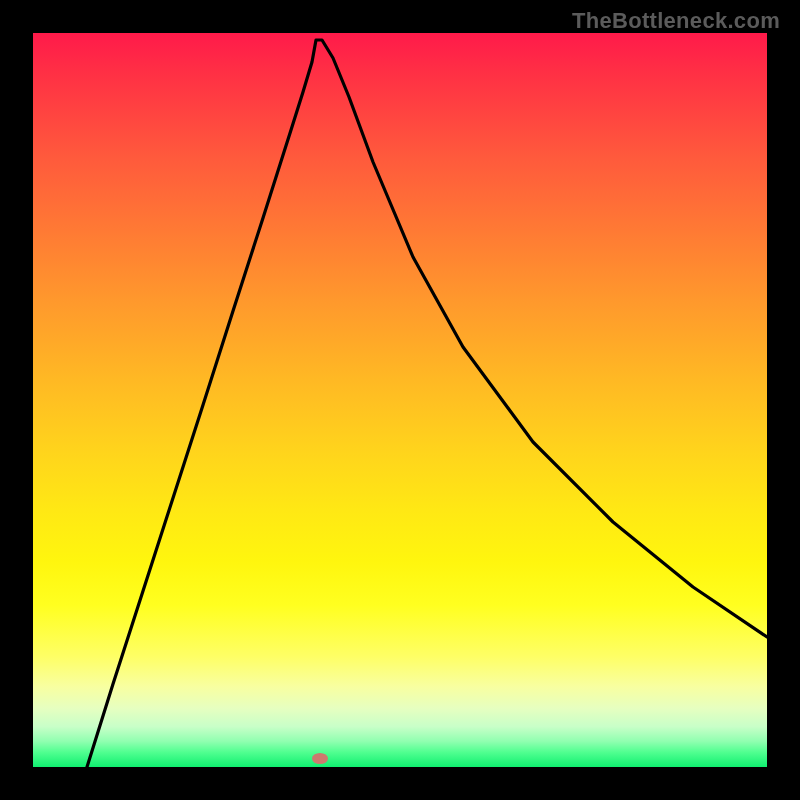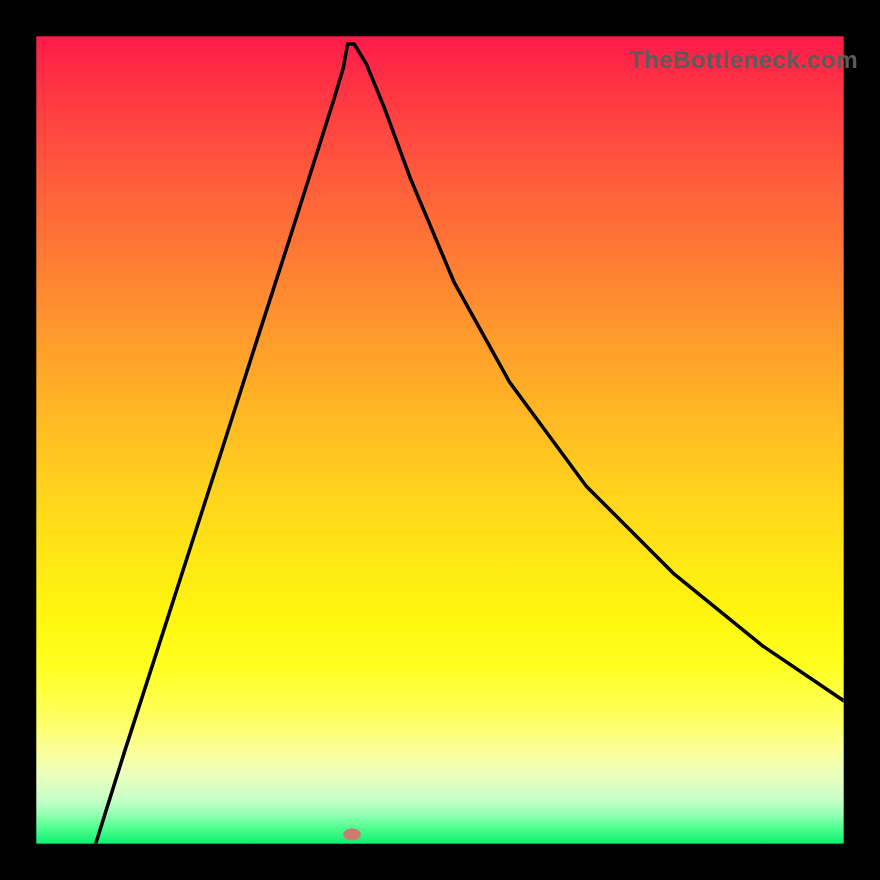--- a/index.html
+++ b/index.html
@@ -37,21 +37,20 @@
   }
   .watermark {
     position: absolute;
     top: 8px;
     right: 20px;
     font-family: Arial, Helvetica, sans-serif;
     font-size: 22px;
     font-weight: 600;
     color: #5b5b5b;
     letter-spacing: 0.3px;
-    margin-top: 34px;
   }
   .curve {
     position: absolute;
     left: 0;
     top: 0;
     width: 734px;
     height: 734px;
   }
   .marker {
     position: absolute;

